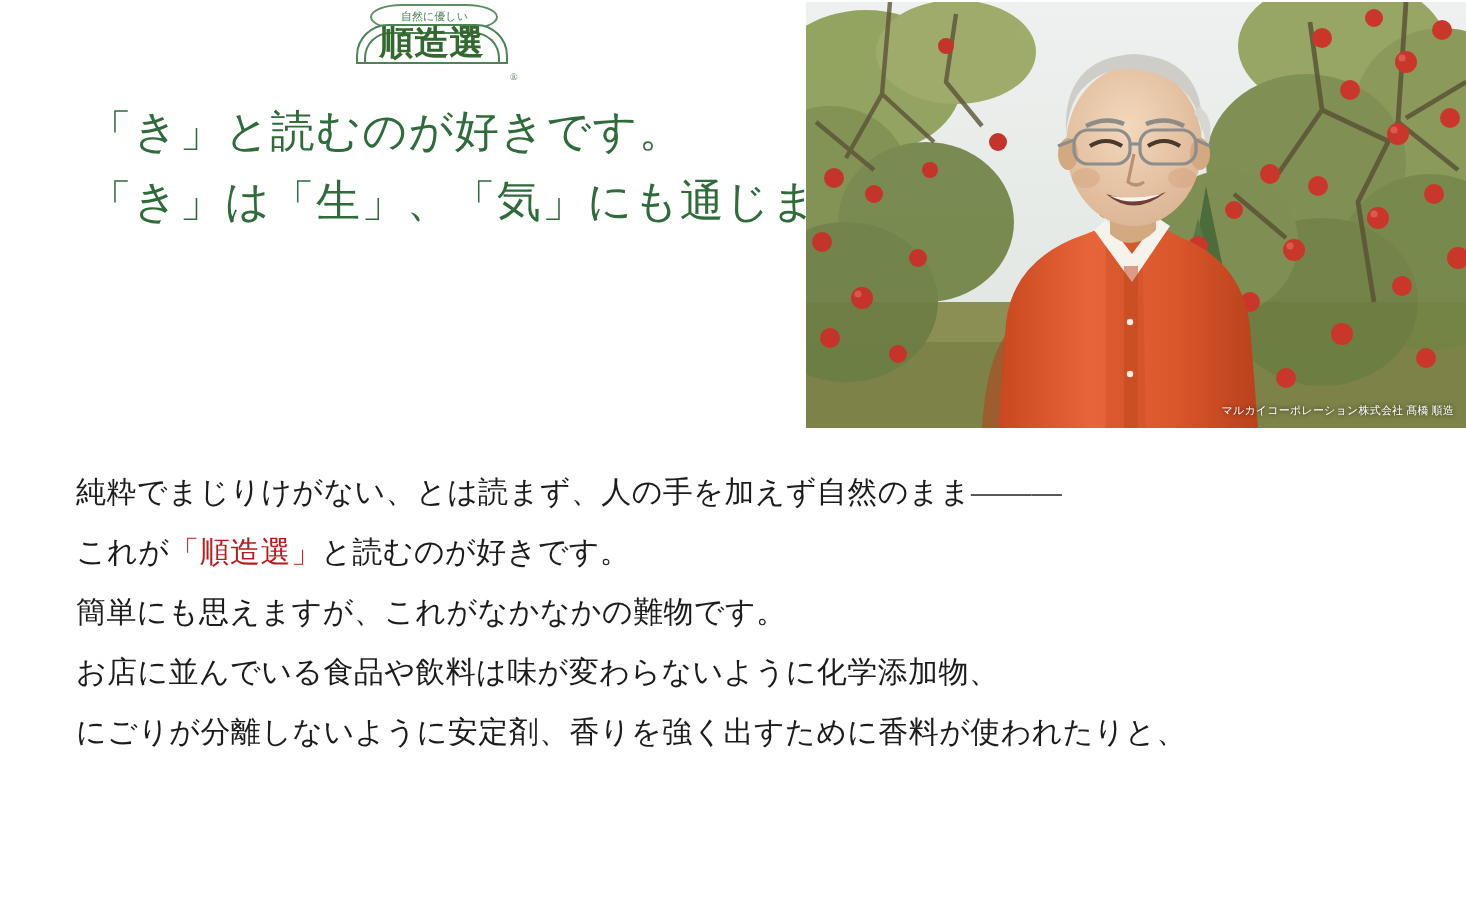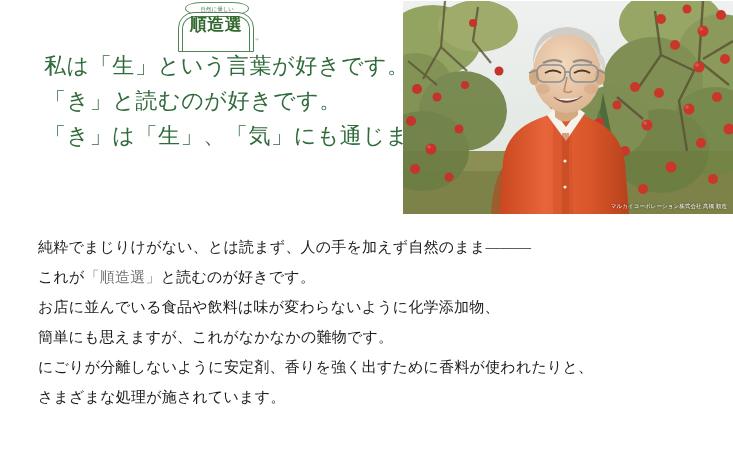--- a/index.html
+++ b/index.html
@@ -51,28 +51,28 @@
     color: #4a7d50;
     letter-spacing: 0px;
     white-space: nowrap;
     transform: scale(0.92);
   }
   .logo-frame {
     position: absolute;
     left: 2px;
     top: 11px;
     width: 76px;
-    height: 40px;
+    height: 20px;
     border: 1.5px solid #4e8356;
     border-top-left-radius: 16px;
     border-top-right-radius: 16px;
     box-sizing: border-box;
     background: #ffffff;
     display: flex;
-    align-items: flex-start;
+    align-items: flex-end;
     justify-content: center;
   }
   .logo-frame:before {
     content: "";
     position: absolute;
     left: 3px;
     top: 3px;
     right: 3px;
     bottom: 0px;
     border: 1px solid #4e8356;
@@ -148,40 +148,39 @@
     width: 670px;
   }
   .body-line {
     color: #1c1c1c;
     font-size: 15px;
     line-height: 30px;
     letter-spacing: 0.2px;
     white-space: nowrap;
   }
   .brand-inline {
-    color: #737373;
+    color: #b91c1c;
   }
 </style>
 </head>
 <body>
 
 <div id="stage">
 
   <div class="logo-wrap">
     <div class="logo-banner">
       <span class="logo-banner-text">自然に優しい</span>
     </div>
     <div class="logo-frame">
       <span class="logo-main-text">順造選</span>
     </div>
     <span class="logo-reg">®</span>
   </div>
 
   <div class="headline">
-    <div class="headline-line">私は「生」という言葉が好きです。</div>
     <div class="headline-line">「き」と読むのが好きです。</div>
     <div class="headline-line">「き」は「生」、「気」にも通じます。</div>
   </div>
 
   <div class="photo">
     <svg width="330" height="213" viewBox="0 0 330 213" xmlns="http://www.w3.org/2000/svg">
       <defs>
         <linearGradient id="skyGrad" x1="0" y1="0" x2="0" y2="1">
           <stop offset="0%" stop-color="#eef1ef"></stop>
           <stop offset="100%" stop-color="#dfe4e0"></stop>
@@ -331,19 +330,18 @@
       <path d="M96 213 L100 166 Q90 180 88 213 Z" fill="#b8421c" opacity="0.55"></path>
     </svg>
     <div class="photo-credit">マルカイコーポレーション株式会社 髙橋 順造</div>
   </div>
 
   <div class="body-copy">
     <div class="body-line">純粋でまじりけがない、とは読まず、人の手を加えず自然のまま———</div>
     <div class="body-line">
       <span>これが</span><span class="brand-inline">「順造選」</span><span>と読むのが好きです。</span>
     </div>
+    <div class="body-line">簡単にも思えますが、これがなかなかの難物です。</div>
     <div class="body-line">お店に並んでいる食品や飲料は味が変わらないように化学添加物、</div>
-    <div class="body-line">簡単にも思えますが、これがなかなかの難物です。</div>
     <div class="body-line">にごりが分離しないように安定剤、香りを強く出すために香料が使われたりと、</div>
-    <div class="body-line">さまざまな処理が施されています。</div>
   </div>
 
 </div>
 
 </body></html>

